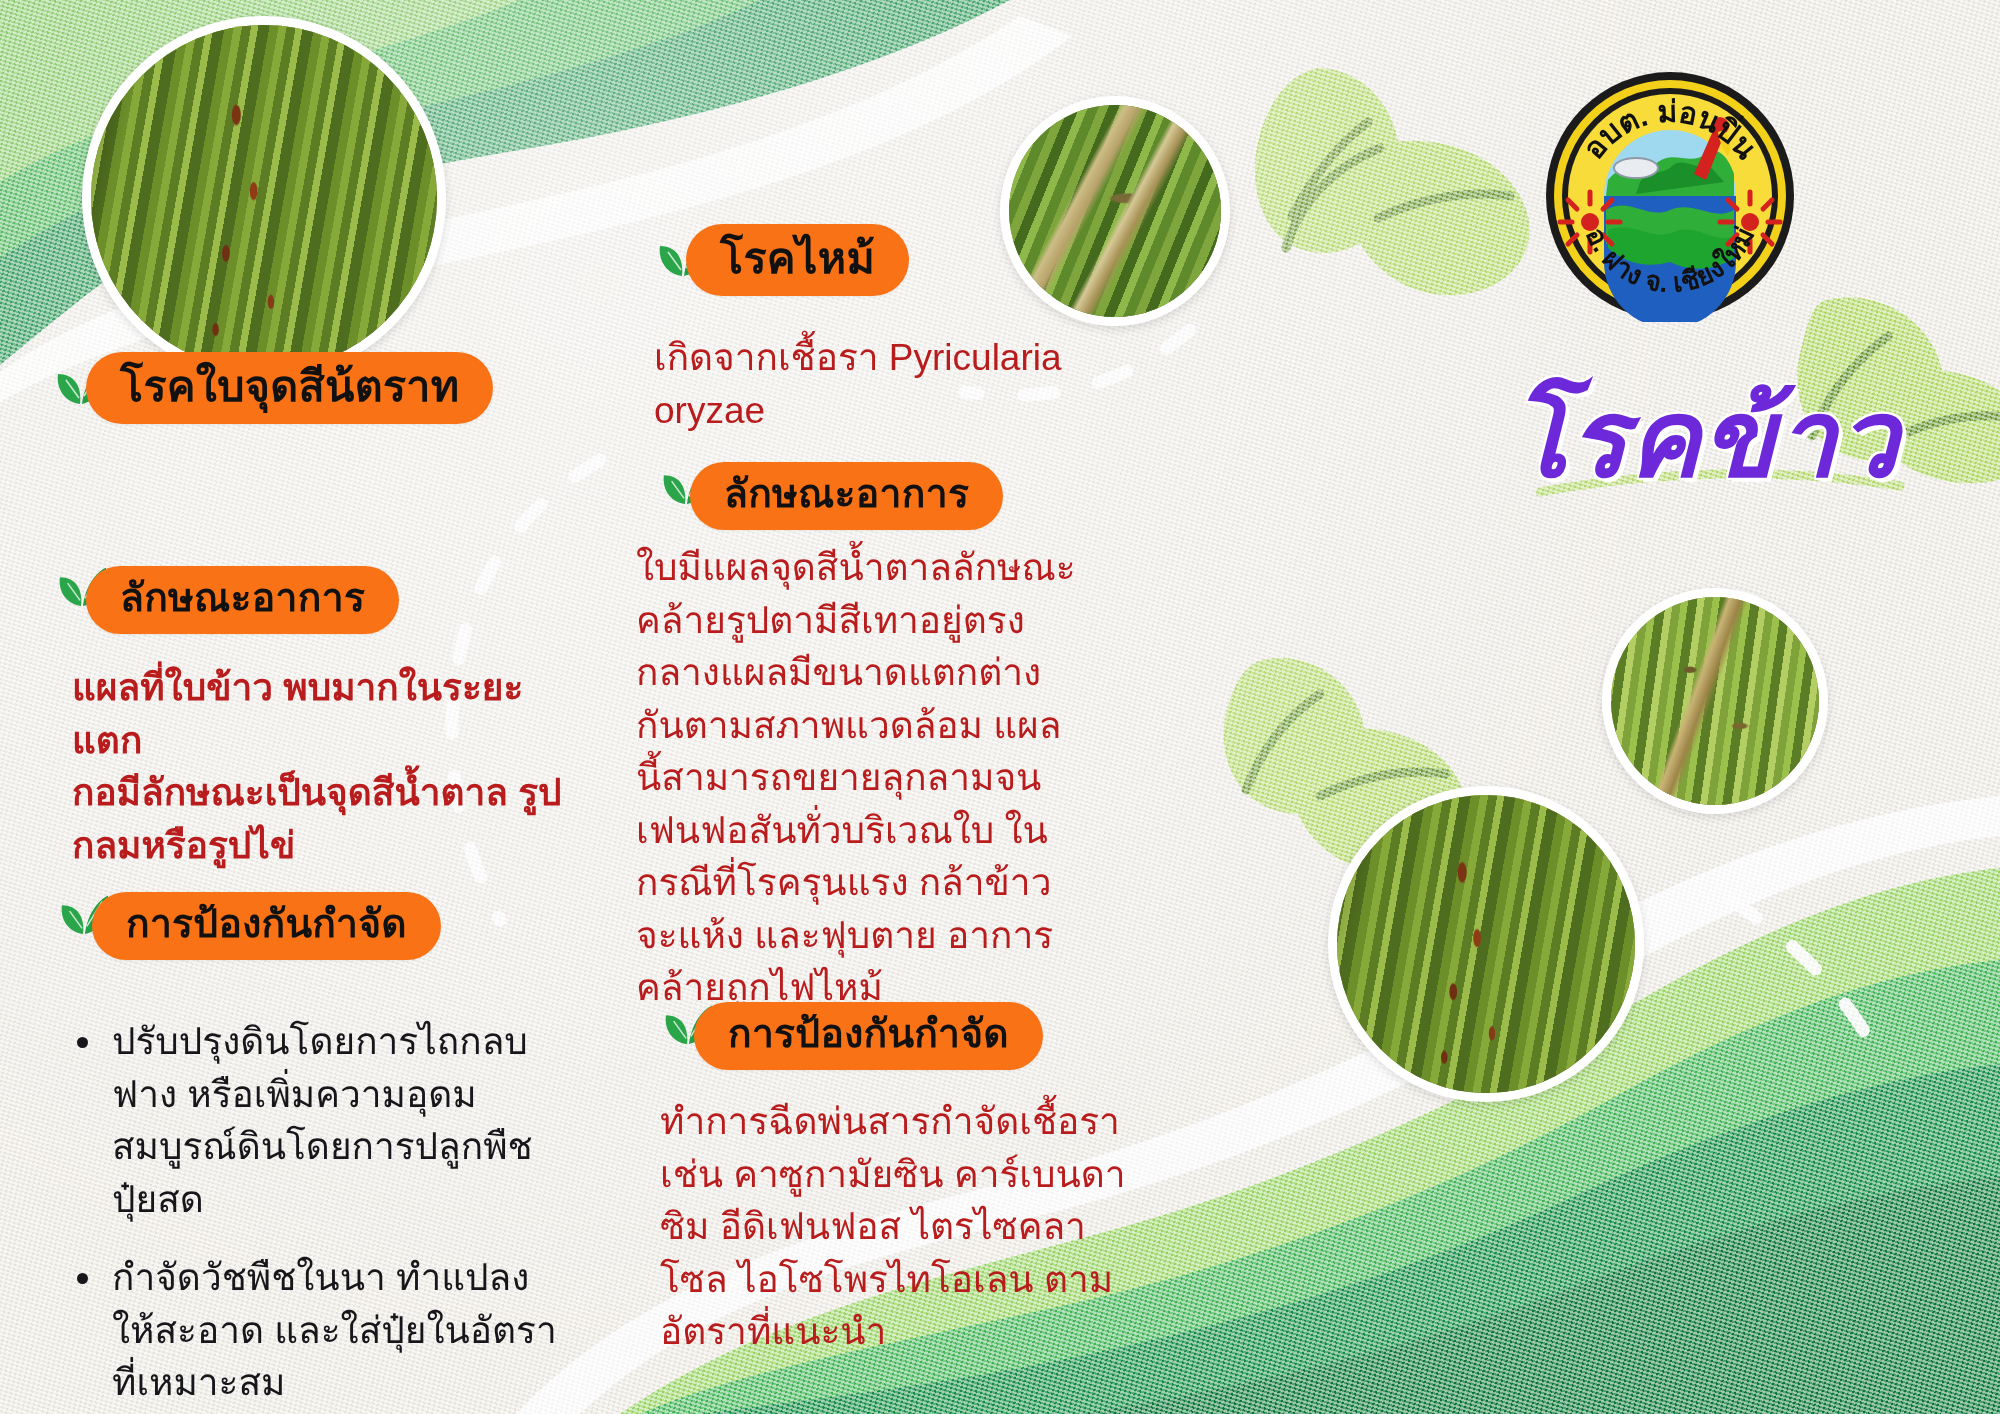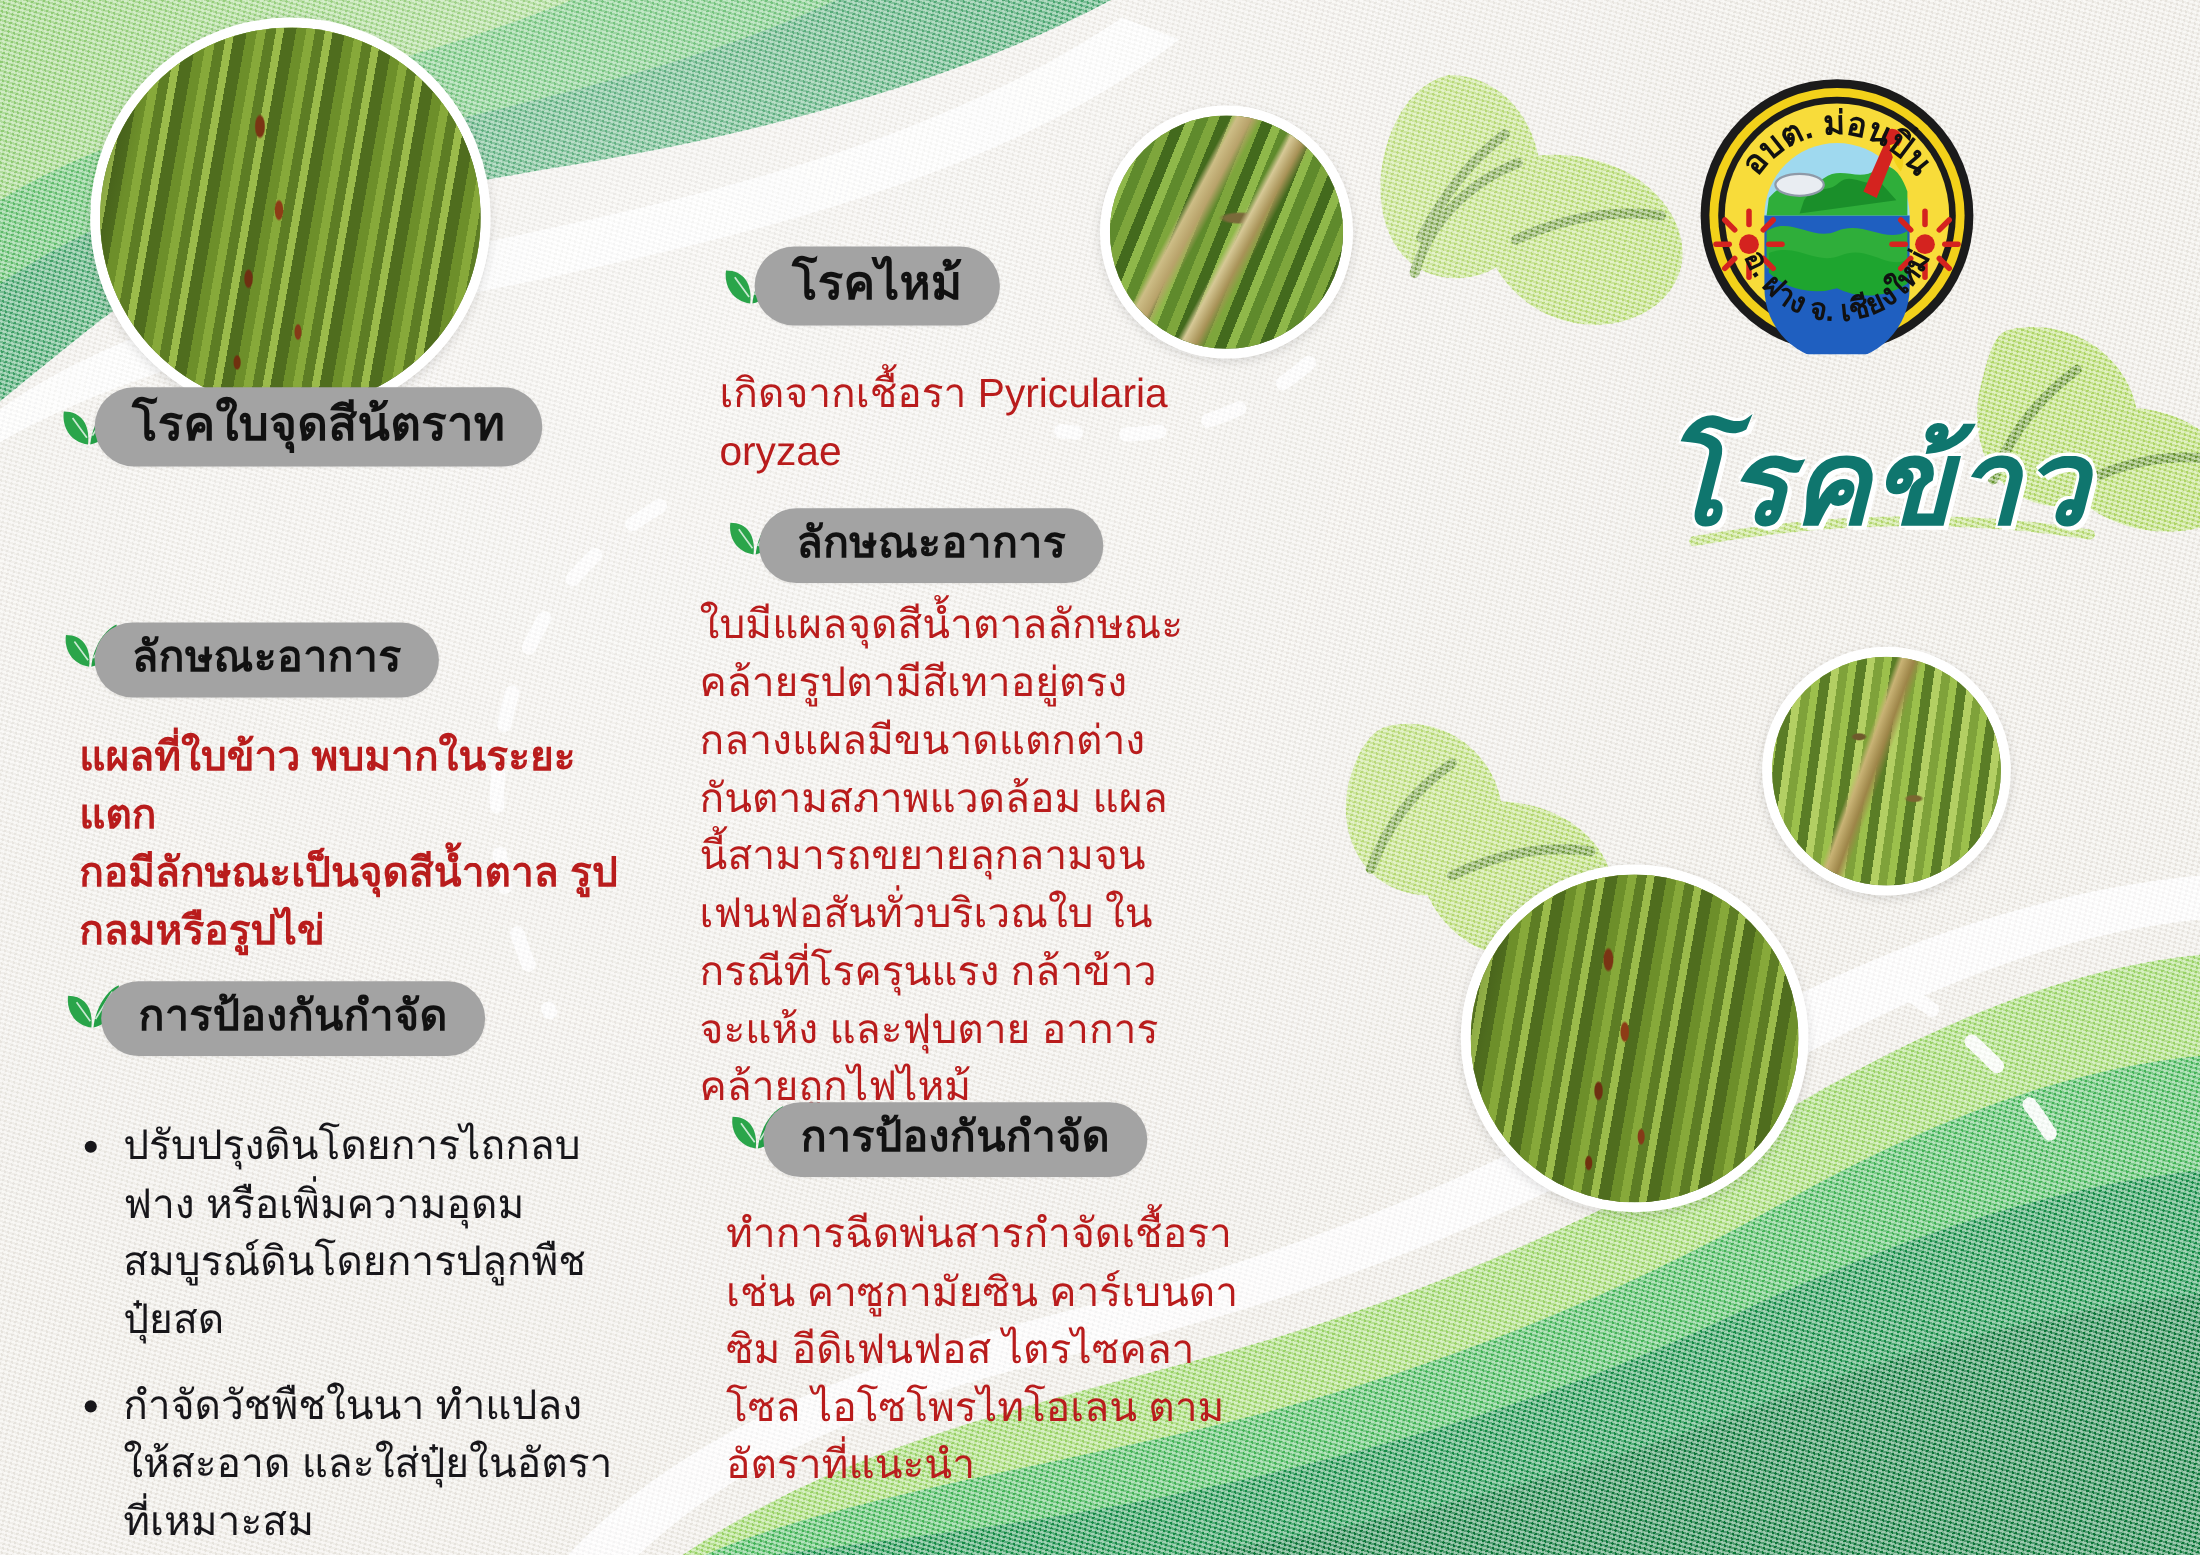--- a/index.html
+++ b/index.html
@@ -81,21 +81,21 @@
     background:
       linear-gradient(110deg, rgba(0,0,0,0) 40%, #c9b375 42%, #9d8548 46%, rgba(0,0,0,0) 49%),
       radial-gradient(ellipse 10px 5px at 38% 35%, #6f5a2c 0 50%, rgba(0,0,0,0) 75%),
       radial-gradient(ellipse 12px 5px at 62% 62%, #7b6630 0 50%, rgba(0,0,0,0) 75%);
   }
 
   
   .pill {
     position: absolute;
     display: flex; align-items: center;
-    background: #a3a3a3;
+    background: #f97316;
     border-radius: 40px;
     padding: 10px 34px 14px 34px;
     box-shadow: 0 1px 3px rgba(0,0,0,.06);
     white-space: nowrap;
   }
   .pill .ptxt {
     font-weight: bold;
     color: #111111;
     letter-spacing: .3px;
     line-height: 1.12;
@@ -112,21 +112,21 @@
     white-space: pre-line;
   }
   .bullets { position: absolute; color: #17161a; line-height: 1.42; }
   .bullets li { margin-bottom: 26px; padding-left: 6px; }
   .bullets ul { list-style: disc; padding-left: 40px; }
 
   
   #main-title {
     position: absolute;
     font-weight: bold; font-style: italic;
-    color: #0f766e;
+    color: #6d28d9;
     text-shadow: 4px 4px 0 #ffffff, -2px -2px 0 #ffffff, 2px -2px 0 #ffffff, -2px 2px 0 #ffffff;
     letter-spacing: 1px;
   }
   
   #seal { position: absolute; }
 </style>
 </head>
 <body>
 
 <div id="poster">

